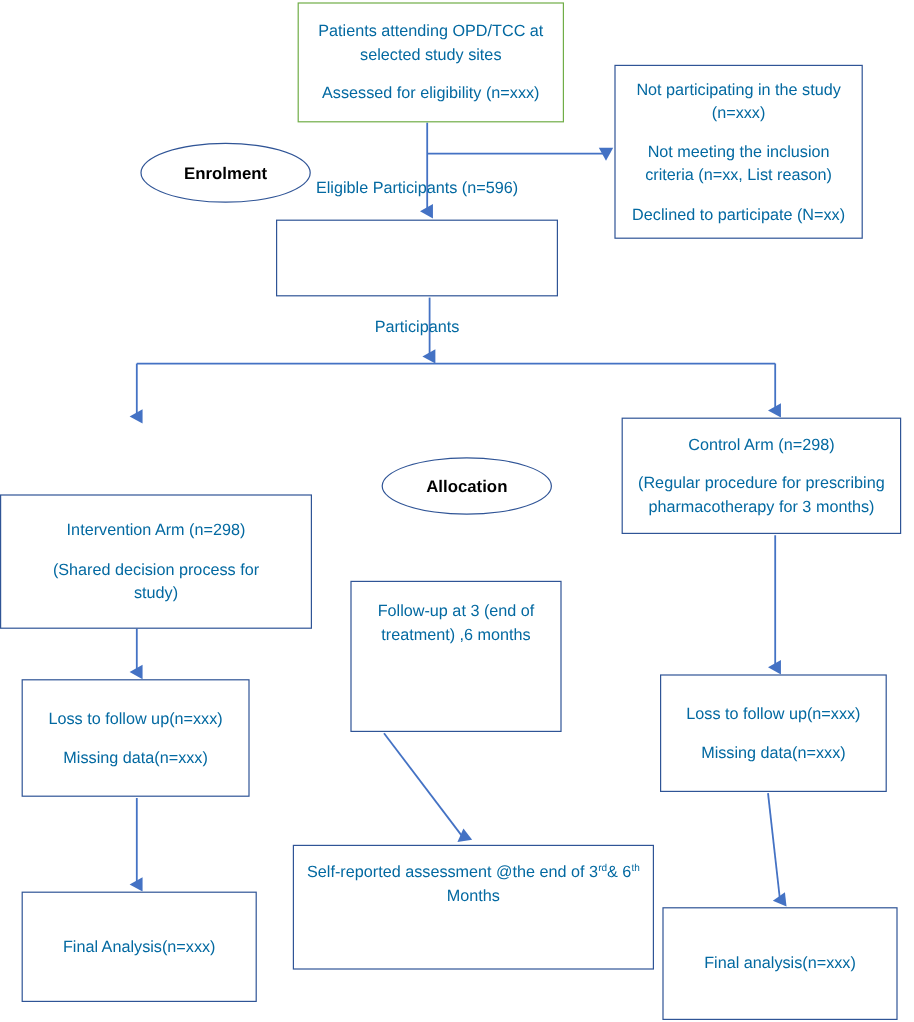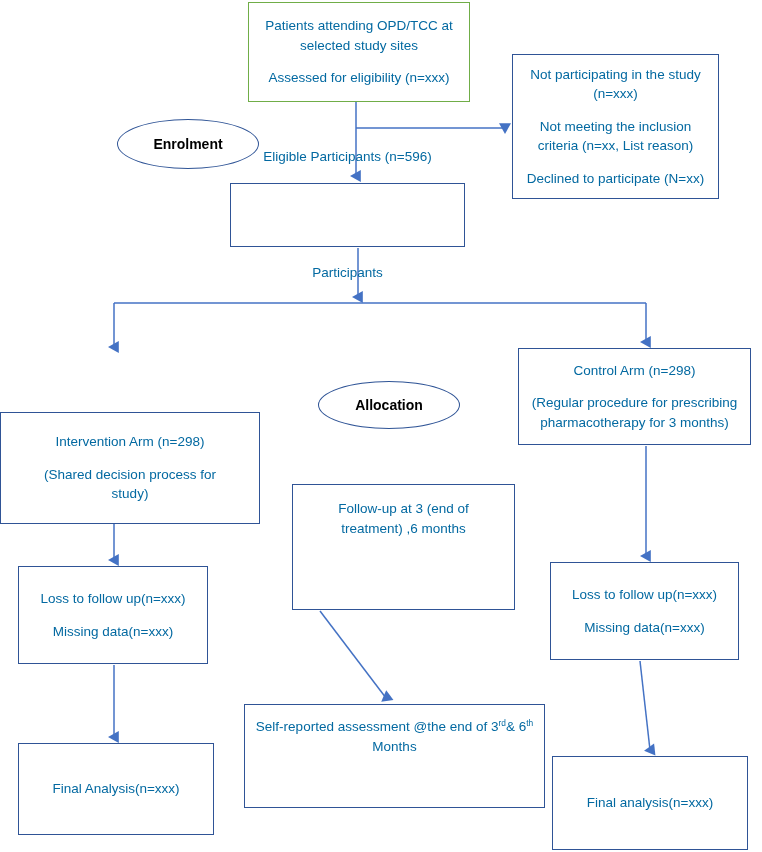--- a/index.html
+++ b/index.html
@@ -72,21 +72,21 @@
     line-height: 0;
   }
   
   #node-screening      { left: 248px; top: 2px;   width: 222px; height: 100px; }
   #node-exclusions     { left: 512px; top: 54px;  width: 207px; height: 145px; }
   #oval-enrolment      { left: 117px; top: 119px; width: 142px; height: 50px; }
   #node-eligible       { left: 230px; top: 183px; width: 235px; height: 64px; gap: 48px; }
   #node-intervention   { left: 0px;   top: 368px; width: 260px; height: 112px; margin-top: 44px; }
   #oval-allocation     { left: 318px; top: 381px; width: 142px; height: 48px; }
   #node-control        { left: 518px; top: 348px; width: 233px; height: 97px; }
-  #node-followup       { left: 292px; top: 484px; width: 223px; height: 126px; }
+  #node-followup       { left: 292px; top: 484px; width: 176px; height: 126px; }
   #node-loss-left      { left: 18px;  top: 566px; width: 190px; height: 98px; }
   #node-loss-right     { left: 550px; top: 562px; width: 189px; height: 98px; }
   #node-assessment     { left: 244px; top: 704px; width: 301px; height: 104px; text-align: center; }
   #node-final-left     { left: 18px;  top: 743px; width: 196px; height: 92px; }
   #node-final-right    { left: 552px; top: 756px; width: 196px; height: 94px; }
 </style>
 </head>
 <body>
 
 <div id="flowchart">

